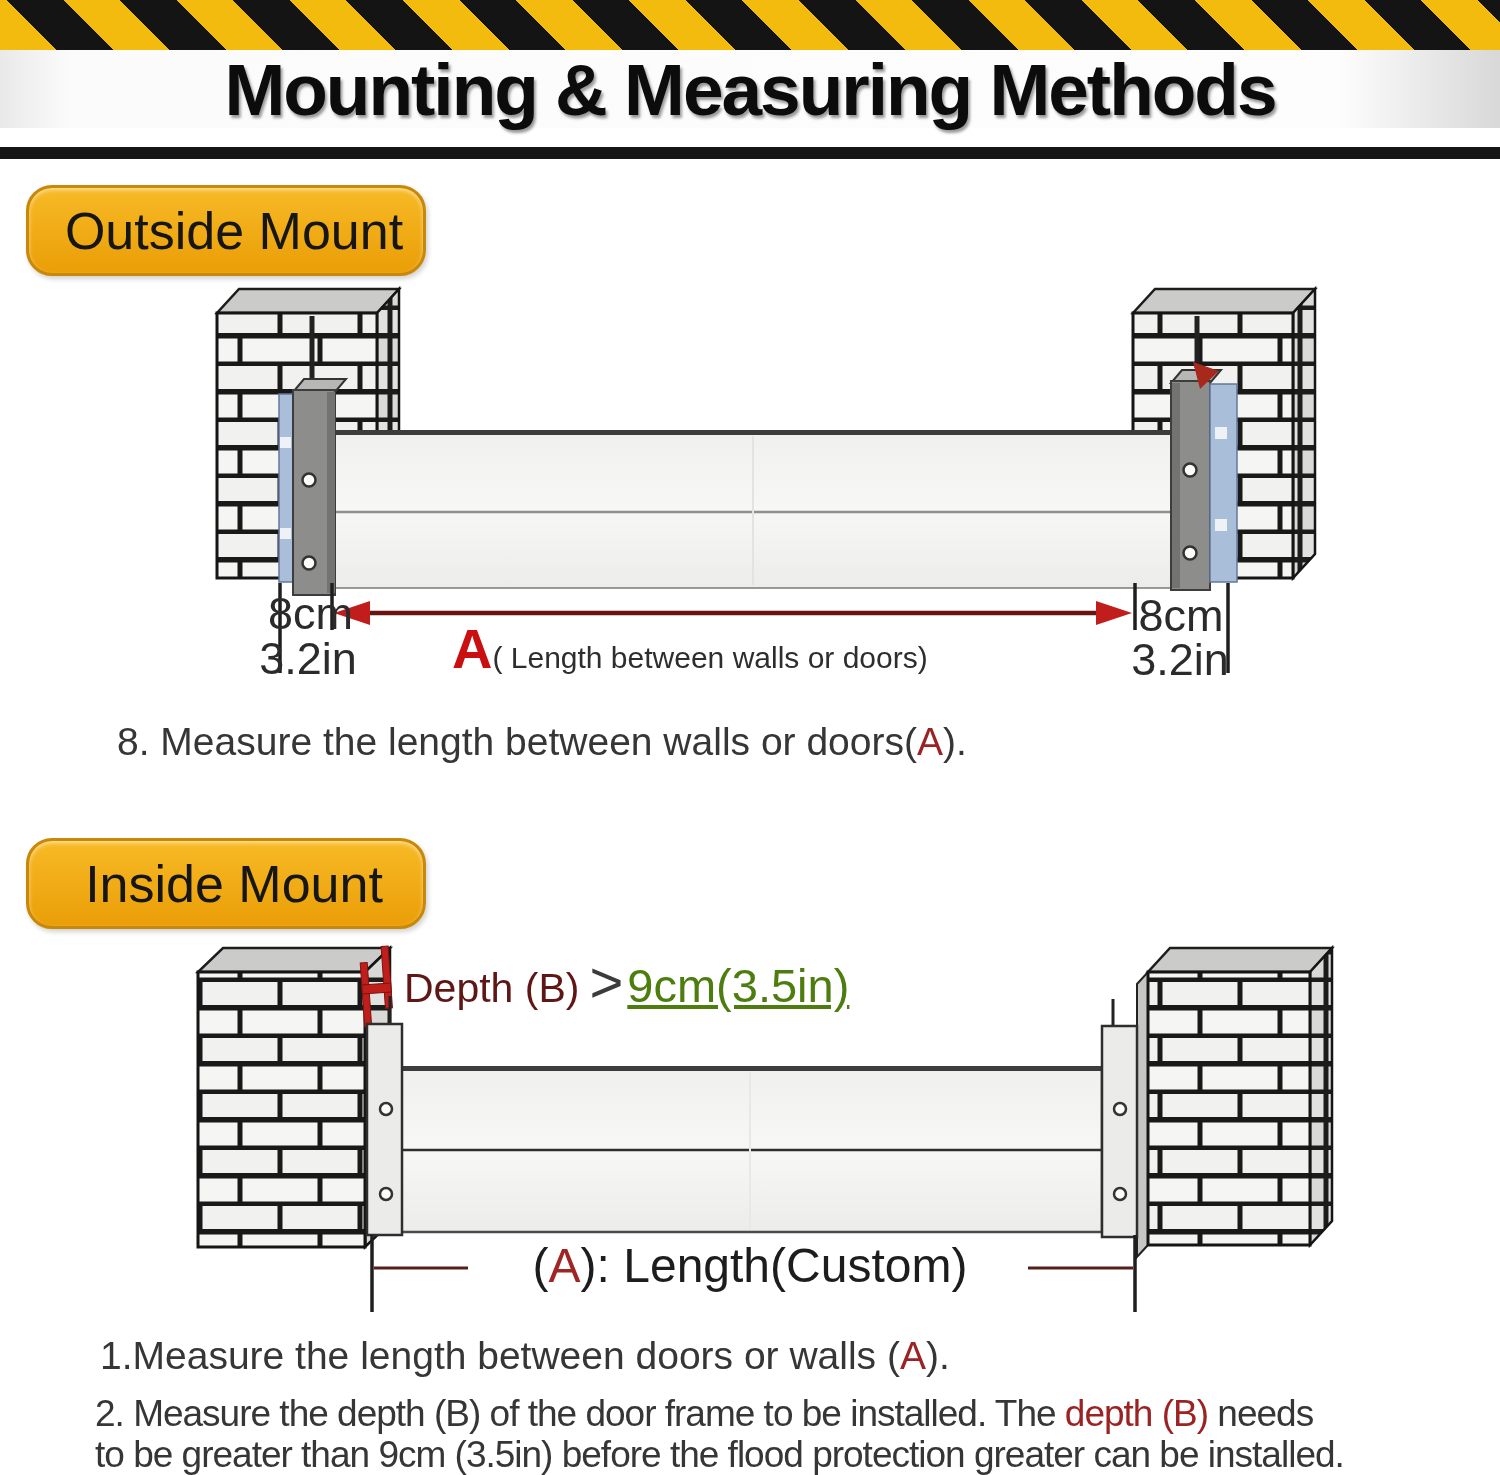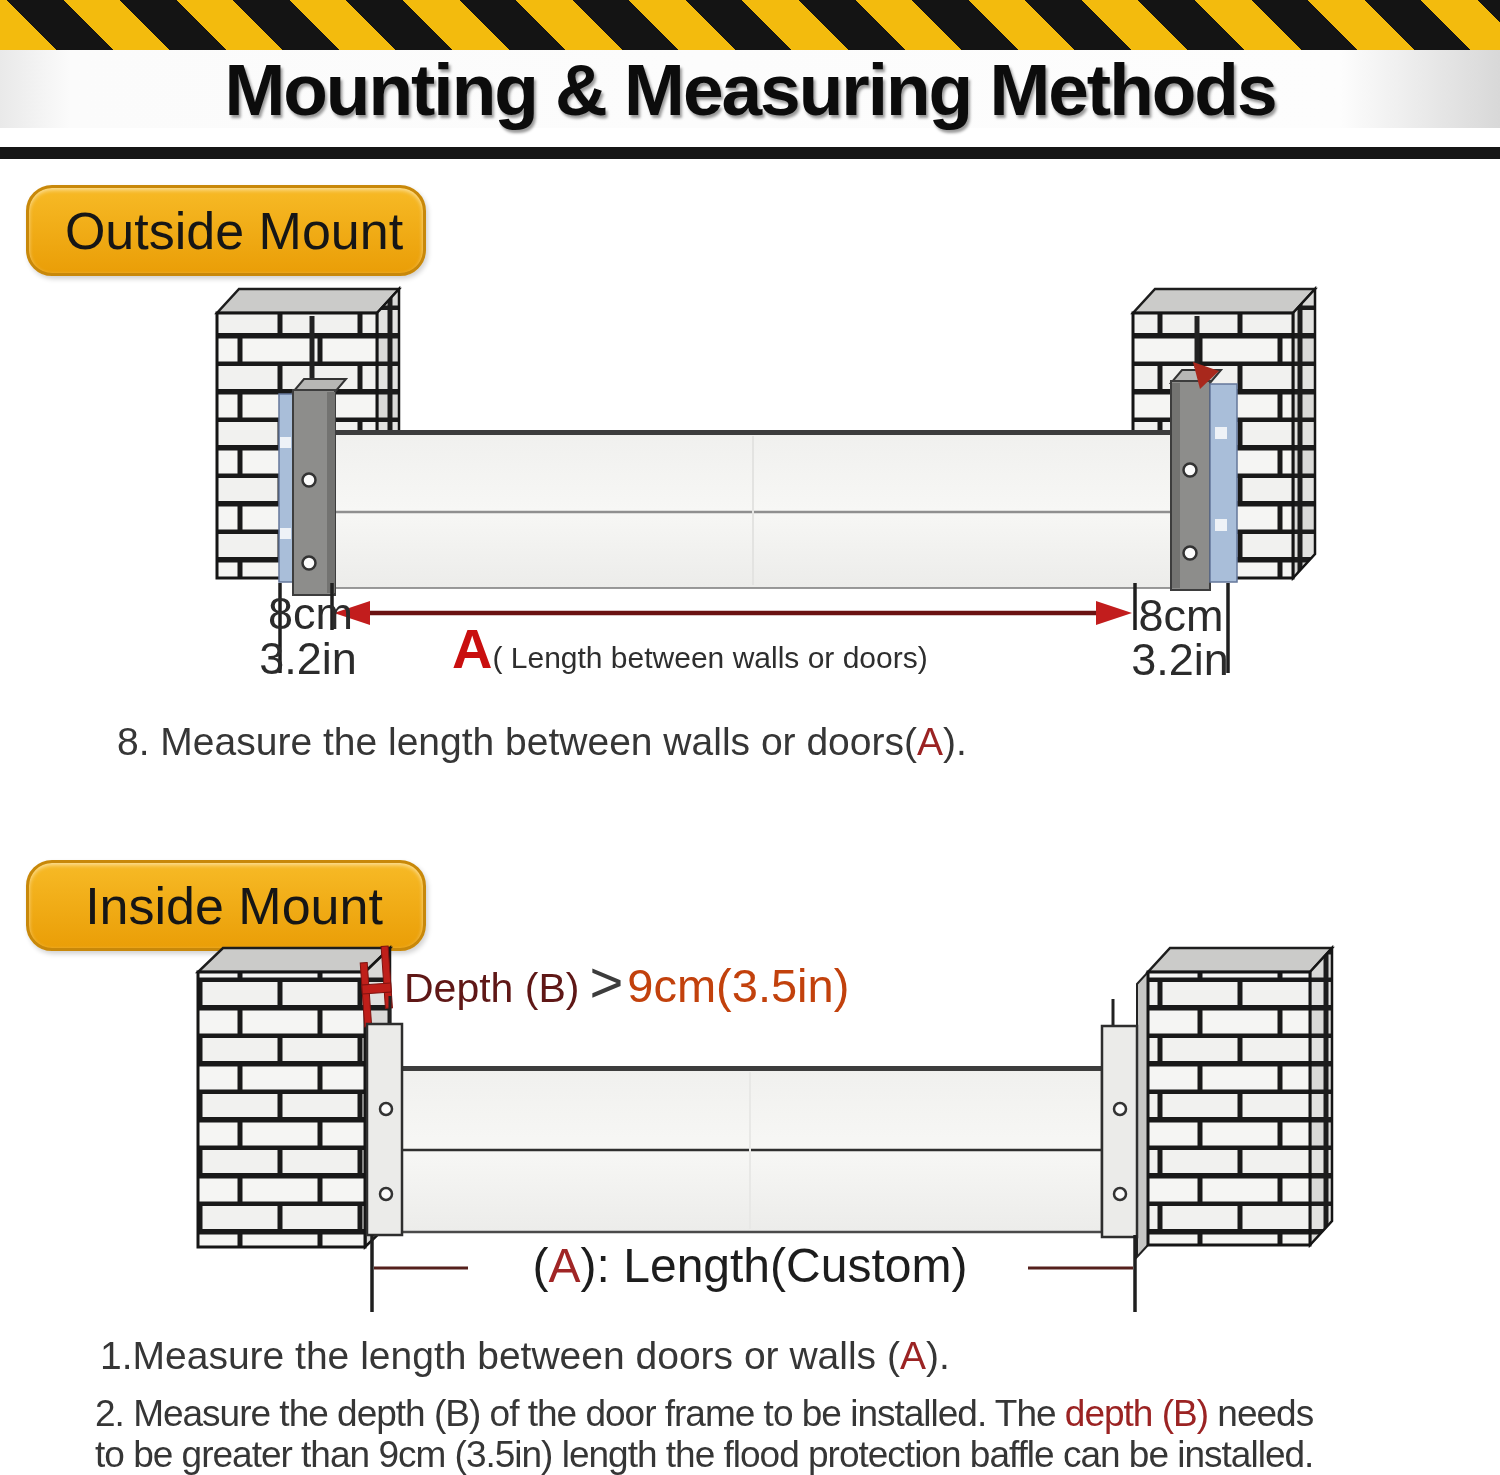--- a/index.html
+++ b/index.html
@@ -29,37 +29,37 @@
   .badge{
     position:absolute;left:26px;width:400px;height:91px;
     background:linear-gradient(180deg,#f7ba26,#ea9e07);
     border:3px solid #c8880a;border-radius:26px;box-sizing:border-box;
     display:flex;align-items:center;justify-content:center;
     font-size:52px;color:#161616;
     box-shadow:inset 0 2px 4px rgba(255,255,255,.55),2px 3px 5px rgba(0,0,0,.18);
     padding-left:16px;
   }
   .badge-outside{top:185px;}
-  .badge-inside{top:860px;}
+  .badge-inside{top:838px;}
 
   
   svg.layer{position:absolute;top:0;left:0;}
 
   
   .meas{font-size:45px;color:#2b2b2b;text-align:center;}
   .open-label{display:flex;align-items:baseline;}
   .open-label .var{font-size:56px;font-weight:bold;color:#c90f0f;}
   .open-label .txt{font-size:30px;color:#2e2e2e;}
   .step{font-size:39px;color:#363636;}
   .step .hl{color:#9b2323;}
   .step-sm{font-size:37px;letter-spacing:-1px;}
   .depth-label{display:flex;align-items:baseline;}
   .depth-label .nm{font-size:41px;color:#5f1716;}
   .depth-label .gt{font-size:58px;color:#3c3c3c;margin:0 4px 0 10px;}
-  .depth-label .val{font-size:47px;color:#c2410c;}
+  .depth-label .val{font-size:47px;color:#4d7c0f;text-decoration:underline;}
   .len-label{font-size:48px;color:#1d1d1d;text-align:center;width:580px;}
   .len-label .var{color:#a02525;}
 </style>
 </head>
 <body>
 
 <div class="page">
 
   <div class="stripes"></div>
   <div class="title-band">
@@ -222,15 +222,15 @@
   <div class="abs len-label" style="left:460px;top:1238px;">
     <span>(</span><span class="var">A</span><span>): Length(Custom)</span>
   </div>
 
   <div class="abs step" style="left:100px;top:1334px;">
     <span>1.Measure the length between doors or walls (</span><span class="hl">A</span><span>).</span>
   </div>
   <div class="abs step step-sm" style="left:95px;top:1393px;">
     <span>2. Measure the depth (B) of the door frame to be installed. The </span><span class="hl">depth (B)</span><span> needs</span>
   </div>
-  <div class="abs step step-sm" style="left:95px;top:1434px;">to be greater than 9cm (3.5in) length the flood protection baffle can be installed.</div>
+  <div class="abs step step-sm" style="left:95px;top:1434px;">to be greater than 9cm (3.5in) before the flood protection greater can be installed.</div>
 
 </div>
 
 </body></html>

